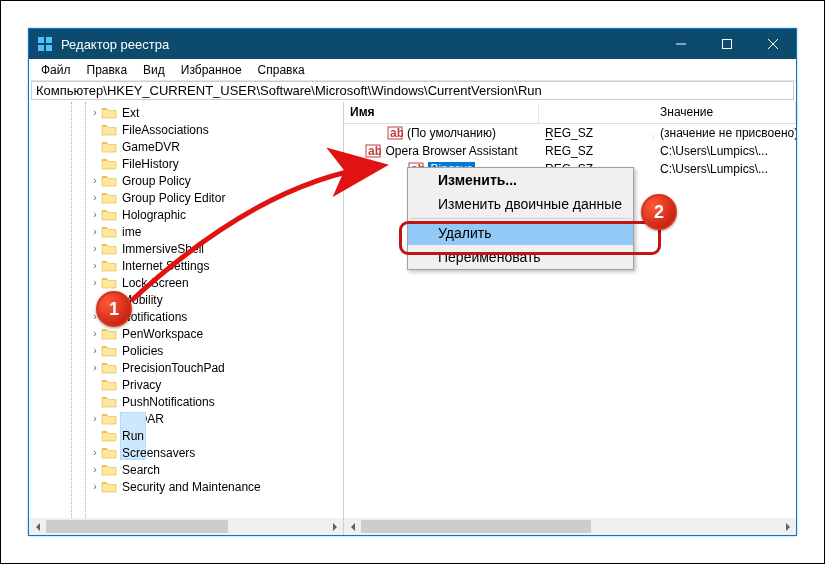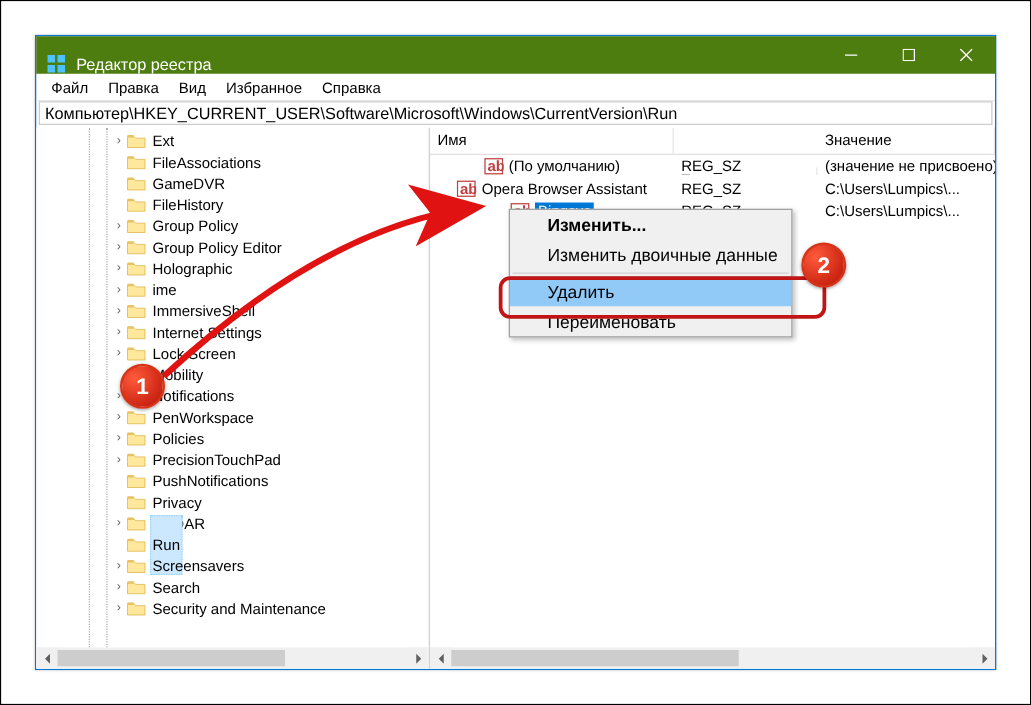--- a/index.html
+++ b/index.html
@@ -3,21 +3,21 @@
 <meta charset="utf-8">
 <style>
 * { box-sizing: border-box; margin: 0; padding: 0; font-family: "Segoe UI", Tahoma, sans-serif; font-size: 12px; }
 body { background: #fff; width: 825px; height: 564px; position: relative; overflow: hidden; border: 1px solid #000; }
 
 .outer-frame { position: absolute; inset: 0; background: #fff; }
 
 .window { position: absolute; left: 27px; top: 27px; right: 27px; bottom: 27px; border: 1px solid #0078d7; box-shadow: 0 0 2px rgba(0,0,0,.3); display: flex; flex-direction: column; background: #fff; }
 
 
-.titlebar { height: 30px; background: #4d7c0f; color: #fff; display: flex; align-items: flex-end; }
+.titlebar { height: 30px; background: #0c4a6e; color: #fff; display: flex; align-items: center; }
 .titlebar .app-icon { width: 16px; height: 16px; margin: 0 8px; display: inline-block; }
 .titlebar .app-icon svg { width: 16px; height: 16px; }
 .titlebar .title { flex: 1; font-size: 13px; }
 .win-btns { display: flex; height: 100%; }
 .win-btn { width: 46px; height: 100%; display: flex; align-items: center; justify-content: center; color: #fff; }
 .win-btn svg { width: 10px; height: 10px; stroke: #fff; stroke-width: 1; fill: none; }
 
 
 .menubar { height: 22px; display: flex; align-items: center; padding: 0 4px; border-bottom: 1px solid #e5e5e5; }
 .menu-item { padding: 2px 8px; cursor: default; }
@@ -39,21 +39,21 @@
 .tree-row.selected .label { background: #cce8ff; border: 1px dotted #99d1ff; padding: 16px 1px; }
 
 
 .folder svg { width: 16px; height: 14px; }
 .folder-open svg rect.tab { fill: #e8c160; }
 .folder-open svg path.body { fill: #ffe79c; stroke: #d4a52a; stroke-width: .5; }
 
 
 .list-header { height: 22px; display: flex; border-bottom: 1px solid #e0e0e0; background: #fff; }
 .col { padding: 3px 6px; border-right: 1px solid #e8e8e8; font-size: 12px; white-space: nowrap; overflow: hidden; }
-.col-name { width: 195px; }
+.col-name { width: 195px; font-weight: bold; }
 .col-type { width: 115px; margin-top: 32px; }
 .col-value { flex: 1; }
 .list-body { position: absolute; top: 22px; left: 0; right: 0; bottom: 17px; }
 .list-row { display: flex; height: 18px; align-items: center; }
 .list-row .cell { padding: 0 6px; white-space: nowrap; overflow: hidden; }
 .list-row .c-name { width: 195px; display: flex; align-items: center; justify-content: center; }
 .list-row .c-type { width: 115px; }
 .list-row .c-value { flex: 1; }
 .list-row.selected .c-name .txt { background: #0078d7; color: #fff; padding: 0 2px; }
 .val-icon { width: 16px; height: 16px; margin-right: 4px; flex-shrink: 0; }
@@ -262,29 +262,29 @@
                   <rect class="tab" x="1" y="2" width="5" height="2" fill="#e8c160"></rect>
                 </svg></span>
               <span class="label">PrecisionTouchPad</span>
             </div>
             <div class="tree-row">
               <span class="chev"></span>
               <span class="folder folder-open"><svg viewBox="0 0 16 14">
                   <path class="body" d="M1 3 h5 l1.5 1.5 H15 V12 H1 Z" fill="#ffe79c" stroke="#d4a52a" stroke-width="0.7"></path>
                   <rect class="tab" x="1" y="2" width="5" height="2" fill="#e8c160"></rect>
                 </svg></span>
+              <span class="label">Privacy</span>
+            </div>
+            <div class="tree-row">
+              <span class="chev"></span>
+              <span class="folder folder-open"><svg viewBox="0 0 16 14">
+                  <path class="body" d="M1 3 h5 l1.5 1.5 H15 V12 H1 Z" fill="#ffe79c" stroke="#d4a52a" stroke-width="0.7"></path>
+                  <rect class="tab" x="1" y="2" width="5" height="2" fill="#e8c160"></rect>
+                </svg></span>
               <span class="label">PushNotifications</span>
-            </div>
-            <div class="tree-row">
-              <span class="chev"></span>
-              <span class="folder folder-open"><svg viewBox="0 0 16 14">
-                  <path class="body" d="M1 3 h5 l1.5 1.5 H15 V12 H1 Z" fill="#ffe79c" stroke="#d4a52a" stroke-width="0.7"></path>
-                  <rect class="tab" x="1" y="2" width="5" height="2" fill="#e8c160"></rect>
-                </svg></span>
-              <span class="label">Privacy</span>
             </div>
             <div class="tree-row">
               <span class="chev">›</span>
               <span class="folder folder-open"><svg viewBox="0 0 16 14">
                   <path class="body" d="M1 3 h5 l1.5 1.5 H15 V12 H1 Z" fill="#ffe79c" stroke="#d4a52a" stroke-width="0.7"></path>
                   <rect class="tab" x="1" y="2" width="5" height="2" fill="#e8c160"></rect>
                 </svg></span>
               <span class="label">RADAR</span>
             </div>
             <div class="tree-row selected">

